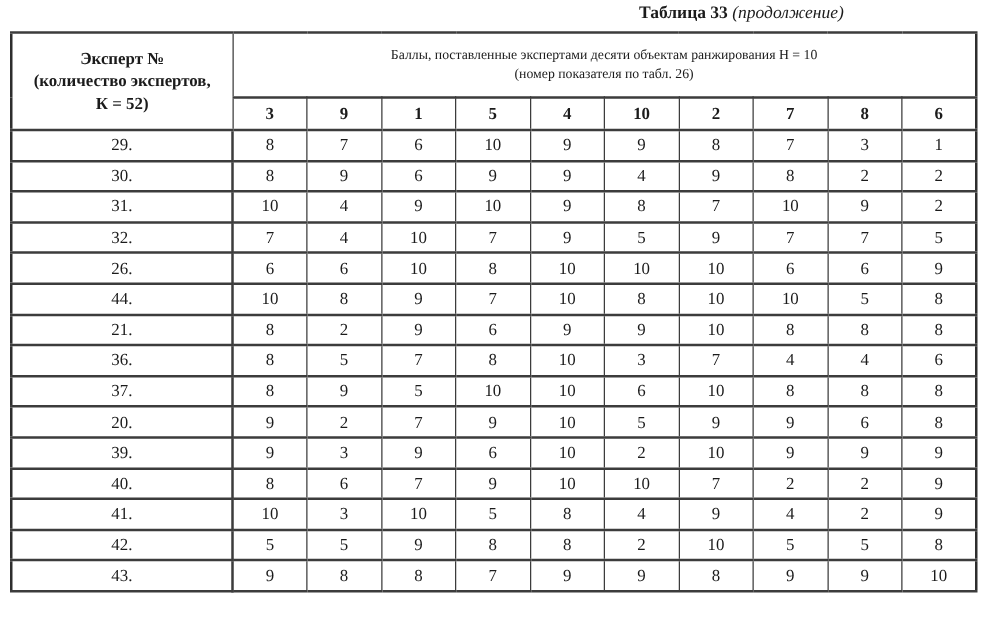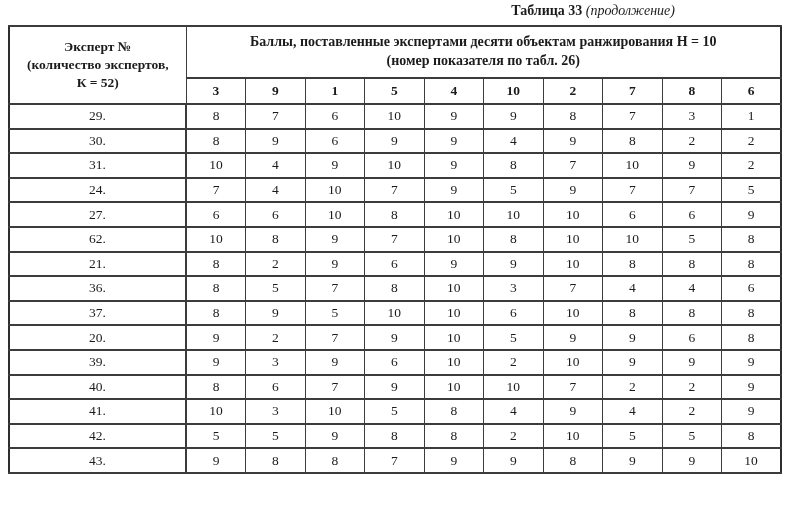--- a/index.html
+++ b/index.html
@@ -47,24 +47,24 @@
   }
   table.scores { border: 2px solid #2e2e2e; padding-left: 35px; }
   col.expert-col { width: 177px; }
   th.expert-th {
     font-weight: bold;
     border-right-width: 2px;
     line-height: 1.35;
     font-size: 13.5px;
   }
   th.group-th {
-    font-weight: bold;
+    font-weight: normal;
     height: 50px;
     line-height: 1.35;
-    font-size: 14px;
+    font-size: 11px;
   }
   tr.indicator-row th {
     font-weight: bold;
     height: 24px;
     font-size: 13.5px;
   }
   tbody td { height: 22.6px; font-weight: normal; }
   tbody td.expert-cell { border-right-width: 2px; }
 </style>
 </head>
@@ -141,47 +141,47 @@
           <td>9</td>
           <td>10</td>
           <td>9</td>
           <td>8</td>
           <td>7</td>
           <td>10</td>
           <td>9</td>
           <td>2</td>
         </tr>
         <tr>
-          <td class="expert-cell">24.</td>
-          <td>7</td>
-          <td>4</td>
-          <td>10</td>
-          <td>7</td>
-          <td>9</td>
-          <td>5</td>
-          <td>9</td>
-          <td>7</td>
-          <td>7</td>
-          <td>5</td>
-        </tr>
-        <tr>
-          <td class="expert-cell">27.</td>
-          <td>6</td>
-          <td>6</td>
-          <td>10</td>
-          <td>8</td>
-          <td>10</td>
-          <td>10</td>
-          <td>10</td>
-          <td>6</td>
-          <td>6</td>
-          <td>9</td>
-        </tr>
-        <tr>
-          <td class="expert-cell">62.</td>
+          <td class="expert-cell">32.</td>
+          <td>7</td>
+          <td>4</td>
+          <td>10</td>
+          <td>7</td>
+          <td>9</td>
+          <td>5</td>
+          <td>9</td>
+          <td>7</td>
+          <td>7</td>
+          <td>5</td>
+        </tr>
+        <tr>
+          <td class="expert-cell">26.</td>
+          <td>6</td>
+          <td>6</td>
+          <td>10</td>
+          <td>8</td>
+          <td>10</td>
+          <td>10</td>
+          <td>10</td>
+          <td>6</td>
+          <td>6</td>
+          <td>9</td>
+        </tr>
+        <tr>
+          <td class="expert-cell">44.</td>
           <td>10</td>
           <td>8</td>
           <td>9</td>
           <td>7</td>
           <td>10</td>
           <td>8</td>
           <td>10</td>
           <td>10</td>
           <td>5</td>
           <td>8</td>

